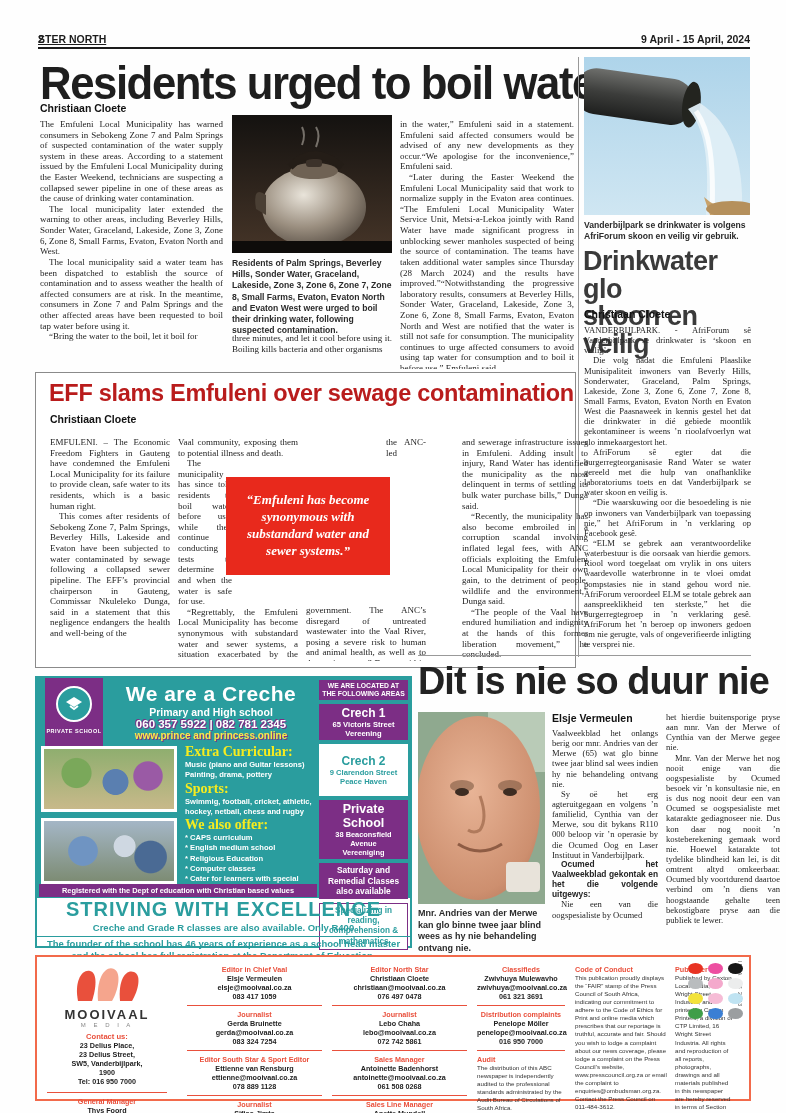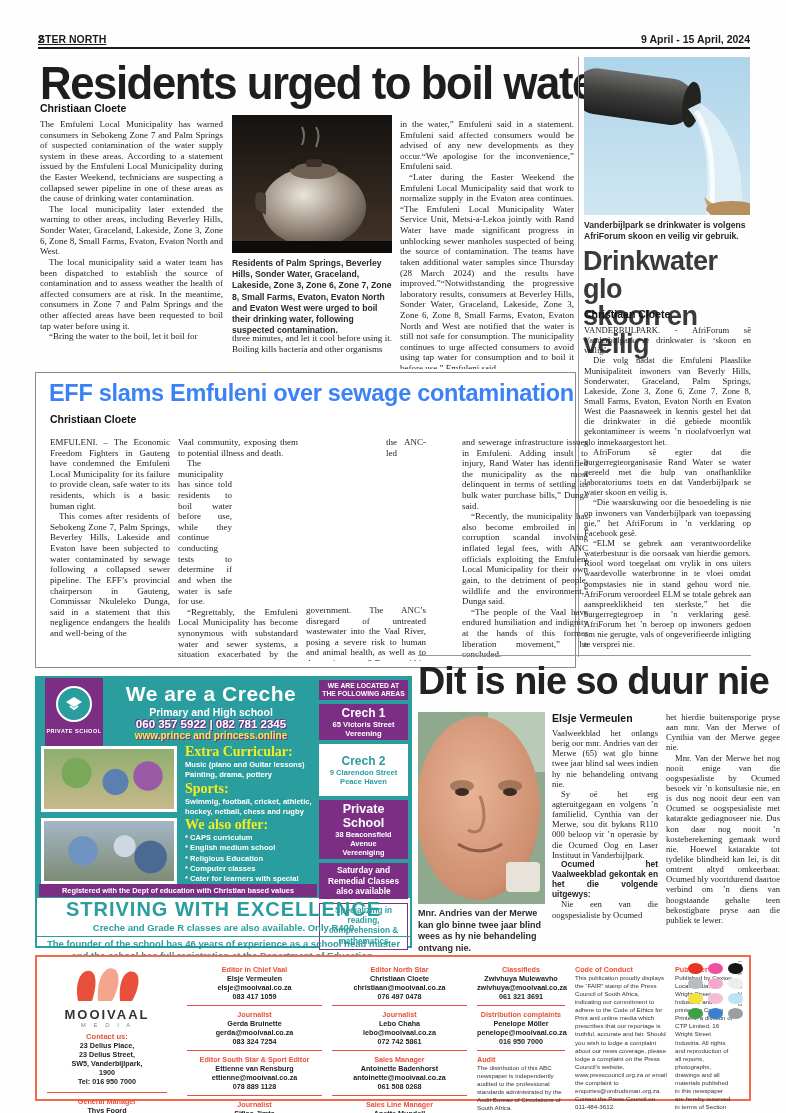--- a/index.html
+++ b/index.html
@@ -24,21 +24,21 @@
   .byline { font-size:10.5px; font-weight:bold; color:#111; }
 
   .vrule { width:1px; background:#999; }
   .hrule { height:1px; background:#999; }
 
   
   .drink-headline { font-size:27px; font-weight:bold; line-height:1.02; color:#3a3a3a; letter-spacing:-.5px; }
 
   
   .eff-box { left:35px; top:372px; width:541px; height:296px; border:1px solid #8a8a8a; background:#fff; }
-  .eff-headline { font-size:23.5px; font-weight:bold; color:#3b82f6; letter-spacing:-.3px; }
+  .eff-headline { font-size:23.5px; font-weight:bold; color:#b91c1c; letter-spacing:-.3px; }
   .eff-col { position:absolute; top:64px; height:224px; overflow:hidden; }
   .quote-box { position:absolute; left:190px; top:104px; width:164px; height:98px; background:#e8291c;
                color:#fff; display:flex; align-items:center; justify-content:center; text-align:center;
                font-family:"Liberation Serif", serif; font-style:italic; font-weight:bold;
                font-size:13px; line-height:1.3; padding:6px; }
   .spacer-r { float:right; width:62px; height:100px; margin-top:36px; margin-left:4px; }
   .spacer-l { float:left; width:76px; height:100px; margin-top:68px; margin-right:4px; }
 
   
   .ad { left:35px; top:676px; width:377px; height:272px; border:2px solid #2a9d9e; background:#fff; }
@@ -185,20 +185,21 @@
       <p class="nofirst">the ANC-led government. The ANC’s disregard of untreated wastewater into the Vaal River, posing a severe risk to human and animal health, as well as to the environment,” Dunga said in a statement released earlier this week.</p>
 
     </div>
 
     <div class="eff-col serif bodytext" style="left:398px;width:126px;margin-left:28px;">
       <p class="nofirst">and sewerage infrastructure issues in Emfuleni. Adding insult to injury, Rand Water has identified the municipality as the most delinquent in terms of settling its bulk water purchase bills,” Dunga said.</p>
       <p>“Recently, the municipality has also become embroiled in a corruption scandal involving inflated legal fees, with ANC officials exploiting the Emfuleni Local Municipality for their own gain, to the detriment of people, wildlife and the environment,” Dunga said.</p>
       <p>“The people of the Vaal have endured humiliation and indignity at the hands of this former liberation movement,” he concluded.</p>
     </div>
 
+    <div class="quote-box">“Emfuleni has become synonymous with substandard water and sewer systems.”</div>
   </div>
 
   <div class="abs ad">
     <div class="ad-teal">
 
       <div class="ribbon">
         <div style="position:absolute;left:11px;top:8px;width:36px;height:36px;border-radius:50%;background:#2a9d9e;border:2px solid #fff;">
           <svg width="32" height="32" style="position:absolute;left:0;top:0;" xmlns="http://www.w3.org/2000/svg">
             <path d="M8 14 L16 9 L24 14 L16 19 Z" fill="#ffffff"></path>
             <path d="M12 18 l4 3 4 -3" stroke="#fff" stroke-width="2" fill="none"></path>

